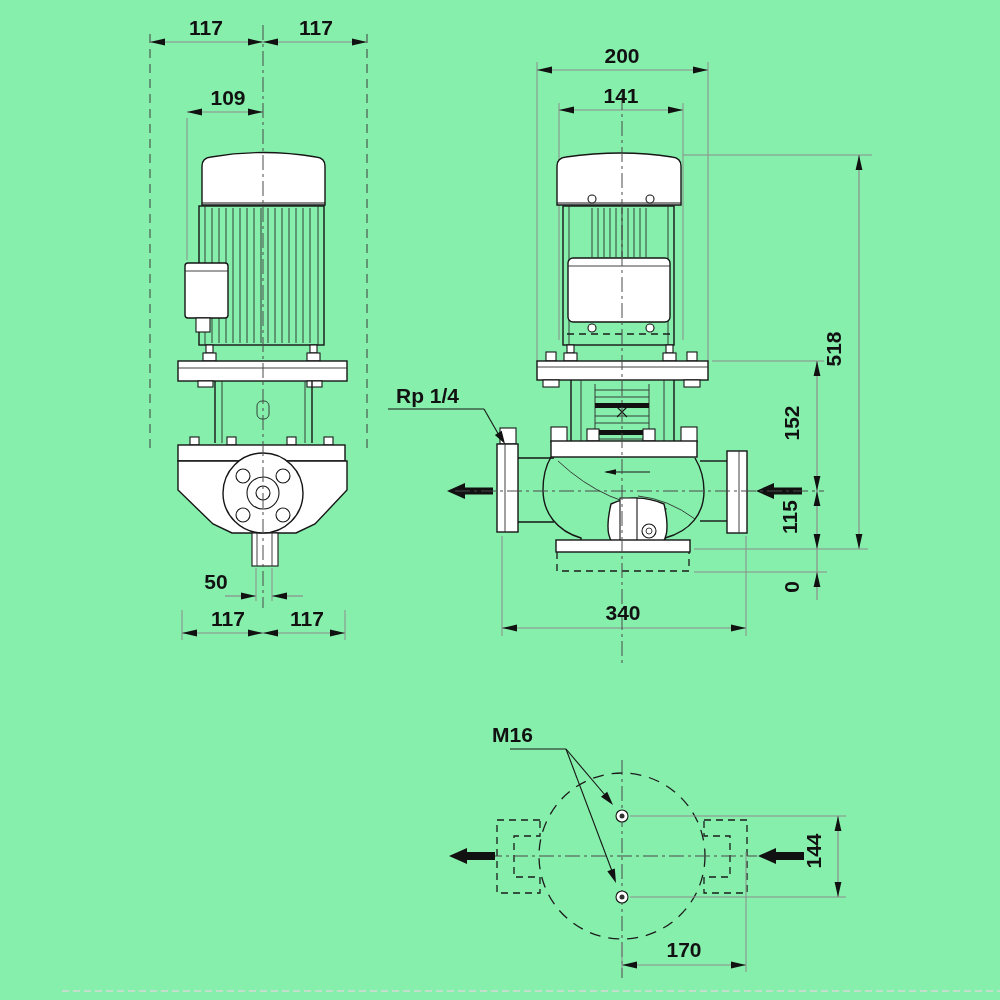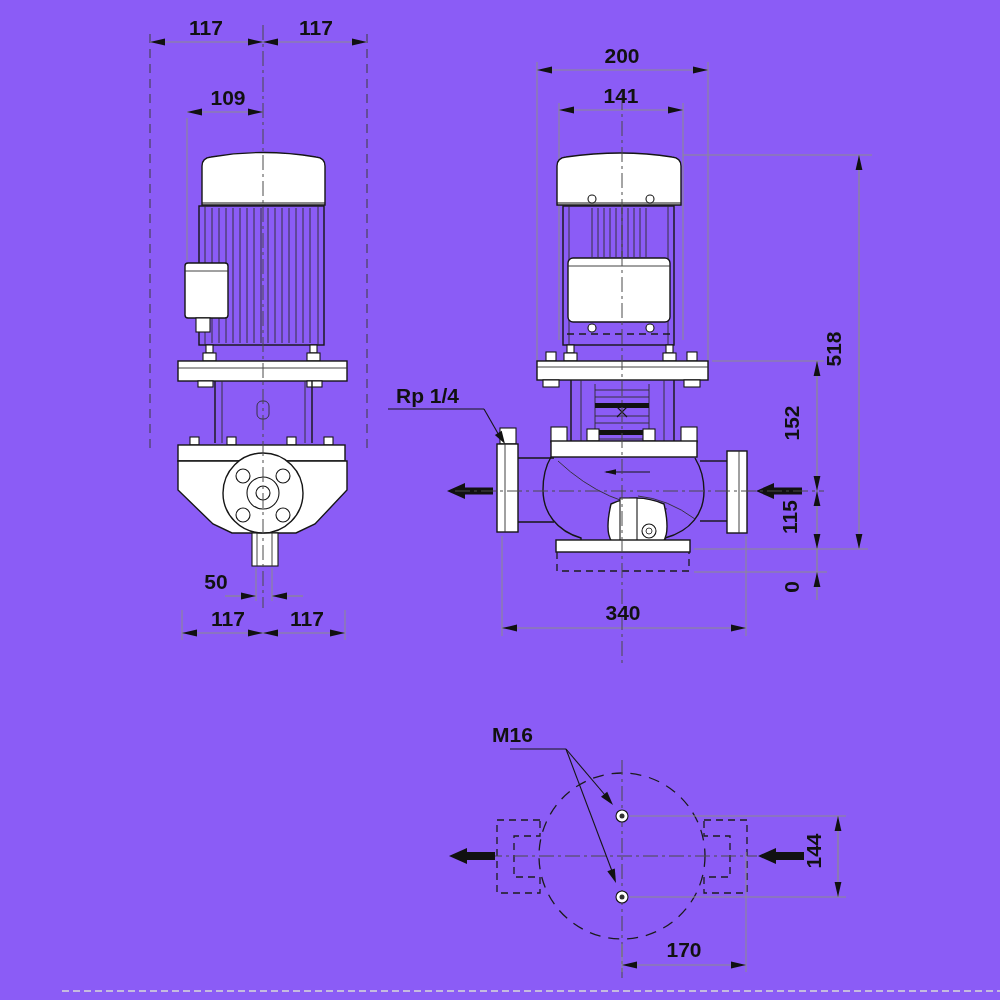--- a/index.html
+++ b/index.html
@@ -1,16 +1,16 @@
 <!DOCTYPE html>
 <html><head>
 <meta charset="utf-8">
 <style>
   html,body{margin:0;padding:0;background:#ffffff;}
-  .stage{position:relative;width:1000px;height:1000px;background:#8b5cf6;overflow:hidden;}
+  .stage{position:relative;width:1000px;height:1000px;background:#86efac;overflow:hidden;}
   svg{display:block;}
   .draw{stroke:#161616;fill:none;stroke-width:1.4;}
   .draw2{stroke:#161616;fill:none;stroke-width:1.1;}
   .thin{stroke:#2e2e2e;fill:none;stroke-width:0.9;}
   .wfill{fill:#ffffff;stroke:#161616;stroke-width:1.4;}
   .wfill2{fill:#ffffff;stroke:#161616;stroke-width:1.1;}
   .dimline{stroke:#8c8c8c;fill:none;stroke-width:1.2;}
   .ext{stroke:#8c8c8c;fill:none;stroke-width:1;}
   .extd{stroke:#3c3c3c;fill:none;stroke-width:1;stroke-dasharray:9 6;}
   .cl{stroke:#4a4a4a;fill:none;stroke-width:1;stroke-dasharray:15 4 3 4;}

